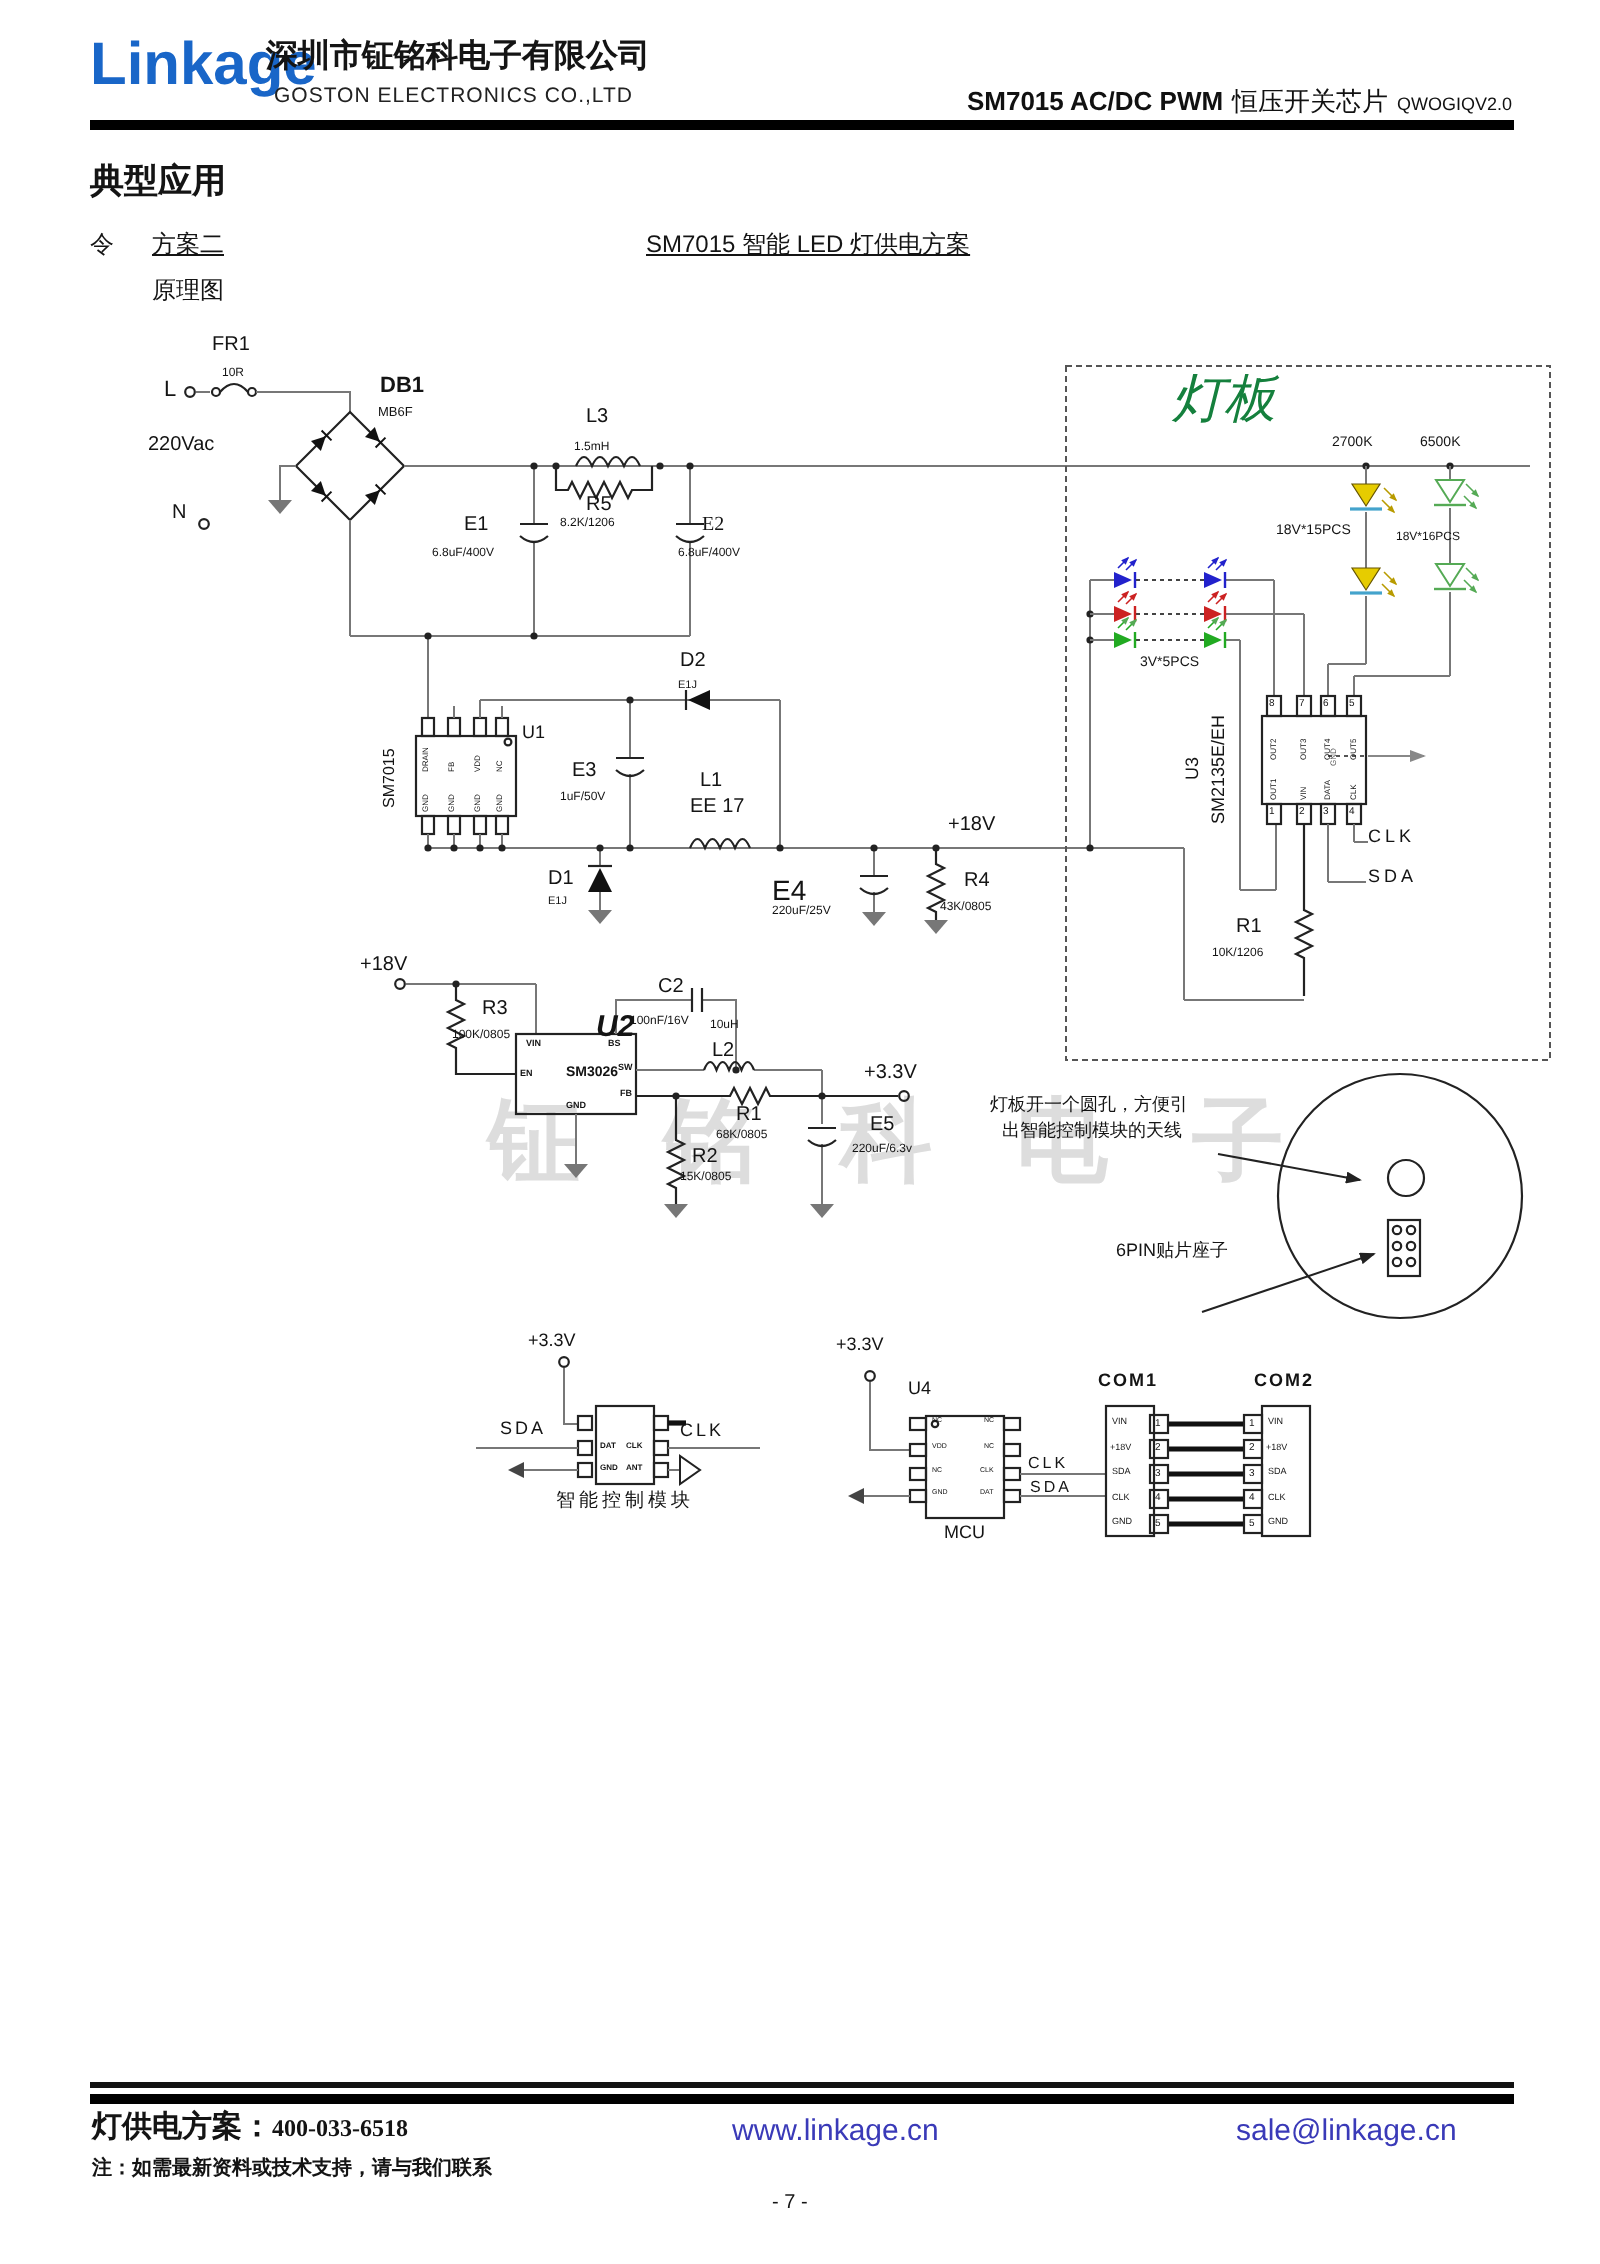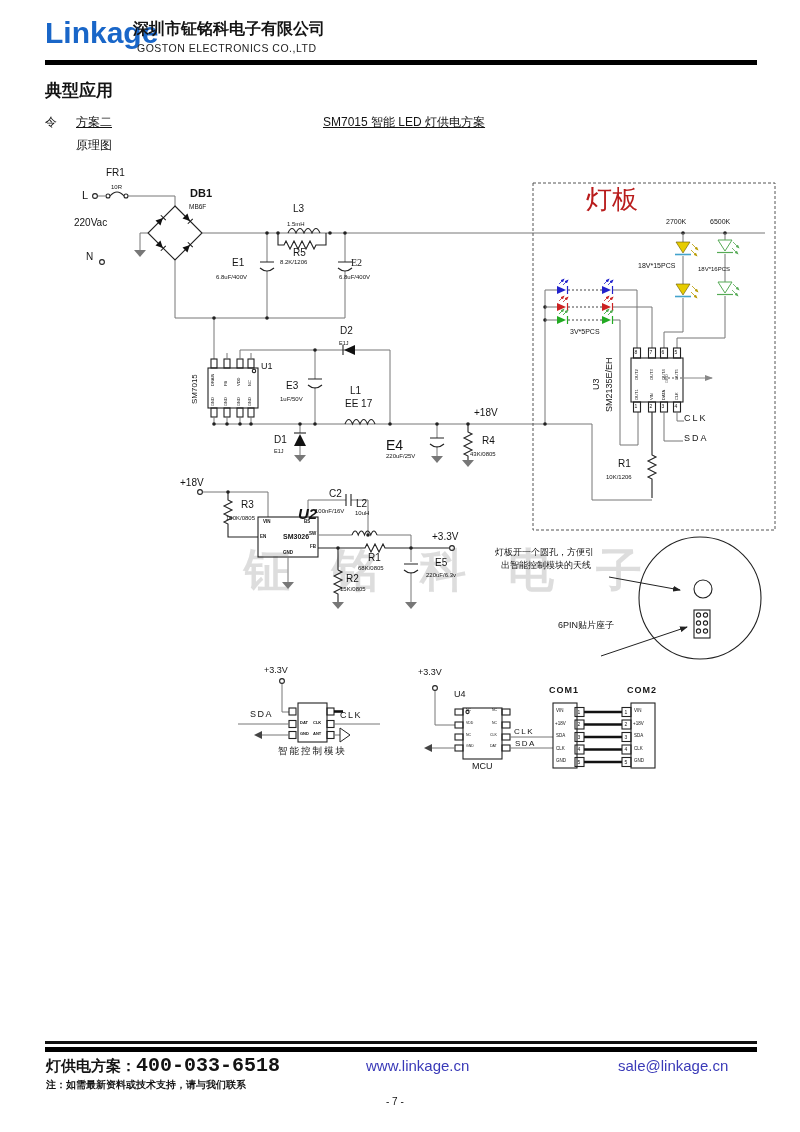--- a/index.html
+++ b/index.html
@@ -19,20 +19,25 @@
 </head>
 <body>
 
 <div class="page">
 
   <div class="wm">钲铭科电子</div>
 
   <span class="L b" style="left:45px;top:18px;font-size:30px;color:#1966c8;">Linkage</span>
   <span class="L b" style="left:133px;top:21px;font-size:16px;">深圳市钲铭科电子有限公司</span>
   <span class="L" style="left:137px;top:43px;font-size:10.5px;letter-spacing:.5px;color:#222;">GOSTON ELECTRONICS CO.,LTD</span>
+  <div class="hdrR">
+    <span style="font-size:13px;font-weight:600;">SM7015 AC/DC PWM</span>
+    <span style="font-size:13px;">恒压开关芯片</span>
+    <span style="font-size:9px;">QWOGIQV2.0</span>
+  </div>
   <div class="rule" style="left:45px;top:60px;width:712px;height:4.5px;"></div>
 
   <span class="L b" style="left:45px;top:82px;font-size:17px;">典型应用</span>
   <span class="L" style="left:45px;top:116px;font-size:12px;">令</span>
   <span class="L" style="left:76px;top:116px;font-size:12px;text-decoration:underline;">方案二</span>
   <span class="L" style="left:76px;top:139px;font-size:12px;">原理图</span>
   <span class="L" style="left:323px;top:116px;font-size:12px;text-decoration:underline;">SM7015 智能 LED 灯供电方案</span>
 
   <svg class="sch" width="800" height="1132" viewBox="0 0 800 1132">
     <defs>
@@ -358,31 +363,31 @@
   <span class="L b" style="left:298px;top:506px;font-size:15px;font-style:italic;">U2</span>
   <span class="L b" style="left:283px;top:533px;font-size:7px;">SM3026</span>
   <span class="L b" style="left:263px;top:520px;font-size:4.5px;">VIN</span>
   <span class="L b" style="left:304px;top:520px;font-size:4.5px;">BS</span>
   <span class="L b" style="left:260px;top:535px;font-size:4.5px;">EN</span>
   <span class="L b" style="left:309px;top:532px;font-size:4.5px;">SW</span>
   <span class="L b" style="left:310px;top:545px;font-size:4.5px;">FB</span>
   <span class="L b" style="left:283px;top:551px;font-size:4.5px;">GND</span>
   <span class="L" style="left:329px;top:489px;font-size:10px;">C2</span>
   <span class="L" style="left:315px;top:508px;font-size:6px;">100nF/16V</span>
-  <span class="L" style="left:356px;top:499px;font-size:10px;">L2</span>
+  <span class="L" style="left:356px;top:521px;font-size:10px;">L2</span>
   <span class="L" style="left:355px;top:510px;font-size:6px;">10uH</span>
   <span class="L" style="left:368px;top:553px;font-size:10px;">R1</span>
   <span class="L" style="left:358px;top:565px;font-size:6px;">68K/0805</span>
   <span class="L" style="left:346px;top:574px;font-size:10px;">R2</span>
   <span class="L" style="left:340px;top:586px;font-size:6px;">15K/0805</span>
   <span class="L" style="left:435px;top:558px;font-size:10px;">E5</span>
   <span class="L" style="left:426px;top:572px;font-size:6px;">220uF/6.3v</span>
   <span class="L" style="left:432px;top:532px;font-size:10px;">+3.3V</span>
 
-  <span class="L" style="left:586px;top:186px;font-size:26px;color:#b91c1c;">灯板</span>
+  <span class="L" style="left:586px;top:186px;font-size:26px;color:#15803d;font-style:italic;">灯板</span>
   <span class="L" style="left:666px;top:218px;font-size:7px;">2700K</span>
   <span class="L" style="left:710px;top:218px;font-size:7px;">6500K</span>
   <span class="L" style="left:638px;top:262px;font-size:7px;">18V*15PCS</span>
   <span class="L" style="left:698px;top:266px;font-size:6px;">18V*16PCS</span>
   <span class="L" style="left:570px;top:328px;font-size:7px;">3V*5PCS</span>
   <span class="L rot" style="left:592px;top:390px;font-size:9px;">U3</span>
   <span class="L rot" style="left:605px;top:412px;font-size:9px;">SM2135E/EH</span>
   <span class="L" style="left:634.5px;top:350px;font-size:5px;">8</span>
   <span class="L" style="left:649.5px;top:350px;font-size:5px;">7</span>
   <span class="L" style="left:661.5px;top:350px;font-size:5px;">6</span>
@@ -448,20 +453,20 @@
   <span class="L" style="left:577.5px;top:759.5px;font-size:5px;">5</span>
   <span class="L" style="left:624.5px;top:709.5px;font-size:5px;">1</span>
   <span class="L" style="left:624.5px;top:722px;font-size:5px;">2</span>
   <span class="L" style="left:624.5px;top:734.5px;font-size:5px;">3</span>
   <span class="L" style="left:624.5px;top:747px;font-size:5px;">4</span>
   <span class="L" style="left:624.5px;top:759.5px;font-size:5px;">5</span>
 
   <div class="rule" style="left:45px;top:1041px;width:712px;height:3px;background:#111;"></div>
   <div class="rule" style="left:45px;top:1047px;width:712px;height:4.5px;"></div>
   <div class="L" style="left:46px;top:1056px;">
-    <span class="b" style="font-size:15px;">灯供电方案：</span><span class="b" style="font-size:20px;font-family:Liberation Mono, monospace;">400-033-6518</span>
+    <span class="b" style="font-size:15px;">灯供电方案：</span><span class="b" style="font-size:12px;font-family:Liberation Serif, serif;">400-033-6518</span>
   </div>
   <span class="L blue" style="left:366px;top:1058px;font-size:15px;">www.linkage.cn</span>
   <span class="L blue" style="left:618px;top:1058px;font-size:15px;">sale@linkage.cn</span>
   <span class="L" style="left:46px;top:1080px;font-size:10px;font-weight:600;">注：如需最新资料或技术支持，请与我们联系</span>
   <span class="L" style="left:386px;top:1097px;font-size:10px;">- 7 -</span>
 
 </div>
 
 </body></html>

